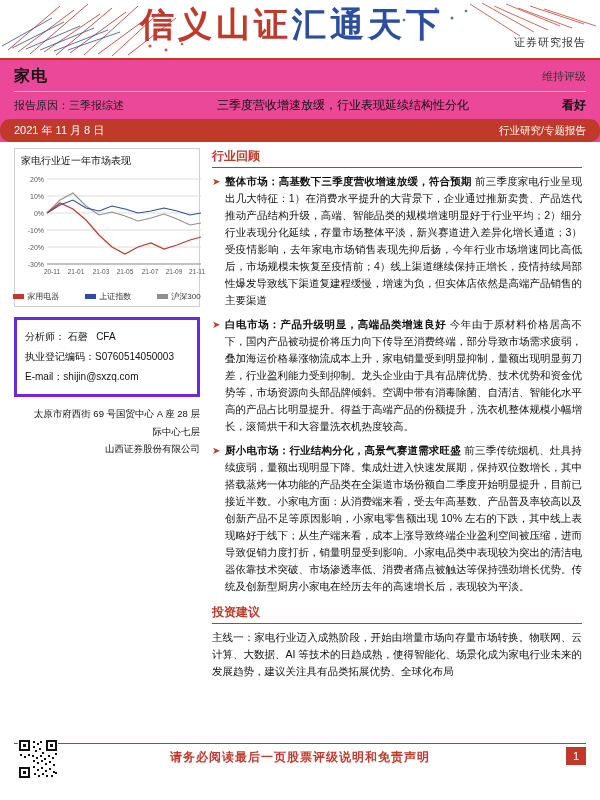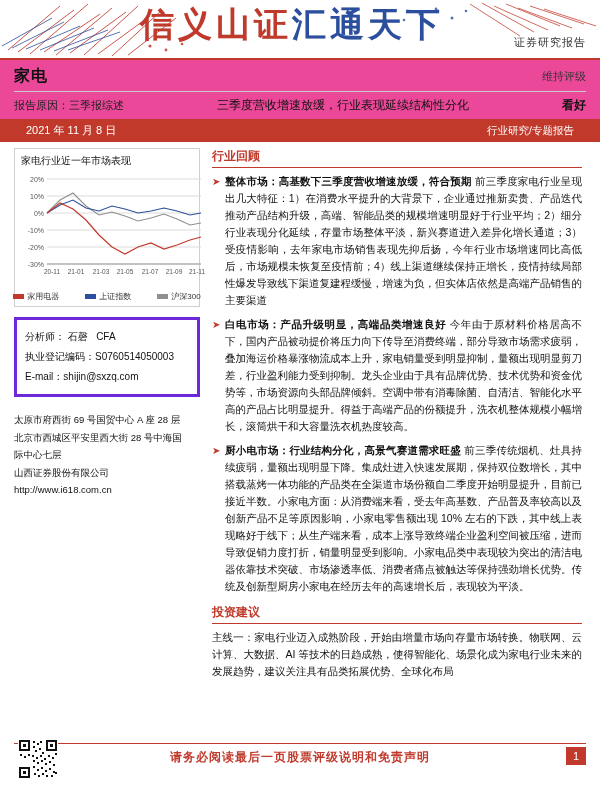--- a/index.html
+++ b/index.html
@@ -53,21 +53,21 @@
   .hdr-row2{
     display:flex;align-items:center;justify-content:space-between;
     padding:5px 14px 5px 14px;
   }
   .reason{font-size:11px;color:#222;white-space:nowrap;}
   .headline{font-size:12px;font-weight:normal;color:#111;flex:1;text-align:center;padding:0 8px;}
   .rating-val{font-size:12px;font-weight:bold;color:#111;}
   .hdr-row3{
     display:flex;align-items:center;justify-content:space-between;
     background:#c0392b;color:#fff;
-    padding:4px 26px;font-size:11px;
+    padding:4px 14px;font-size:11px;border-radius:10px;
   }
   .hdr-row3 .right{font-size:10.5px;}
 
   
   .body{display:flex;padding:6px 0 0 0;}
   .col-left{width:206px;padding:0 6px 0 14px;box-sizing:border-box;}
   .col-right{width:394px;padding:0 18px 0 6px;box-sizing:border-box;}
 
   
   .chart-card{border:1px solid #cfcfcf;padding:4px 4px 2px 4px;}
@@ -78,21 +78,21 @@
     display:flex;justify-content:center;gap:26px;
     font-size:8px;color:#333;margin-top:2px;padding-bottom:2px;
   }
   .legend .it{display:flex;align-items:center;gap:3px;white-space:nowrap;}
   .swatch{width:11px;height:5px;display:inline-block;}
 
   
   .meta{margin-top:10px;border:3px solid #6d28d9;padding:7px 8px;font-size:10px;line-height:2.0;color:#111;}
   .meta .row{white-space:nowrap;}
   .meta .lbl{color:#111;}
-  .addr{margin-top:14px;font-size:9.5px;line-height:1.85;color:#111;}
+  .addr{margin-top:8px;font-size:9.5px;line-height:1.85;color:#111;text-align:right;}
 
   
   .sec-title{
     font-size:12px;font-weight:bold;color:#c0392b;
     border-bottom:1px solid #c0392b;padding-bottom:2px;margin-bottom:5px;
   }
   .para{
     font-size:10.5px;line-height:1.62;color:#111;
     text-align:justify;margin:0 0 7px 0;
     position:relative;padding-left:13px;
@@ -268,24 +268,22 @@
         <div class="row">
           <span class="lbl">执业登记编码：</span><span>S0760514050003</span>
         </div>
         <div class="row">
           <span class="lbl">E-mail：</span><span>shijin@sxzq.com</span>
         </div>
       </div>
 
       <div class="addr">
         <div>太原市府西街 69 号国贸中心 A 座 28 层</div>
-        <div>北京市西城区平安里西大街 28 号中海国</div>
         <div>际中心七层</div>
         <div>山西证券股份有限公司</div>
-        <div>http://www.i618.com.cn</div>
       </div>
     </div>
 
     <div class="col-right">
       <div class="sec-title">行业回顾</div>
 
       <div class="para">
         <span class="bullet">➤</span>
         <b>整体市场：高基数下三季度营收增速放缓，符合预期</b><span> 前三季度家电行业呈现出几大特征：1）在消费水平提升的大背景下，企业通过推新卖贵、产品迭代推动产品结构升级，高端、智能品类的规模增速明显好于行业平均；2）细分行业表现分化延续，存量市场整体平淡，新兴赛道进入差异化增长通道；3）受疫情影响，去年家电市场销售表现先抑后扬，今年行业市场增速同比高低后，市场规模未恢复至疫情前；4）线上渠道继续保持正增长，疫情持续局部性爆发导致线下渠道复建程缓慢，增速为负，但实体店依然是高端产品销售的主要渠道</span>
       </div>

